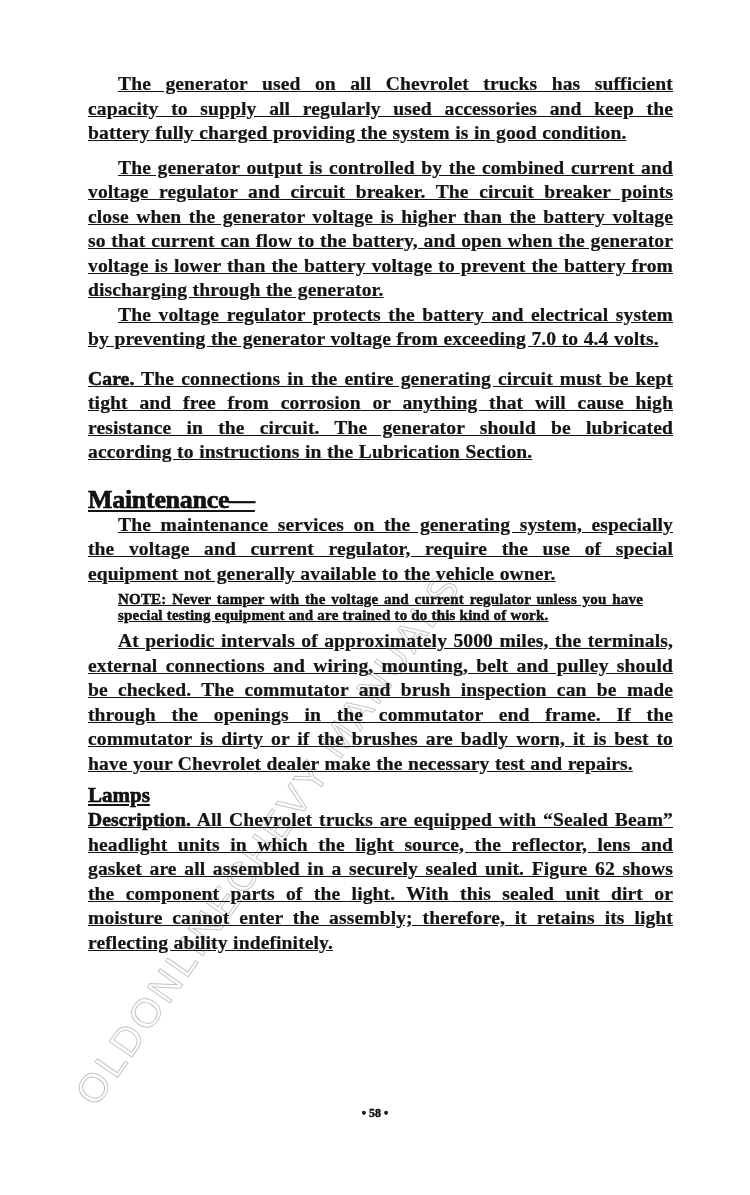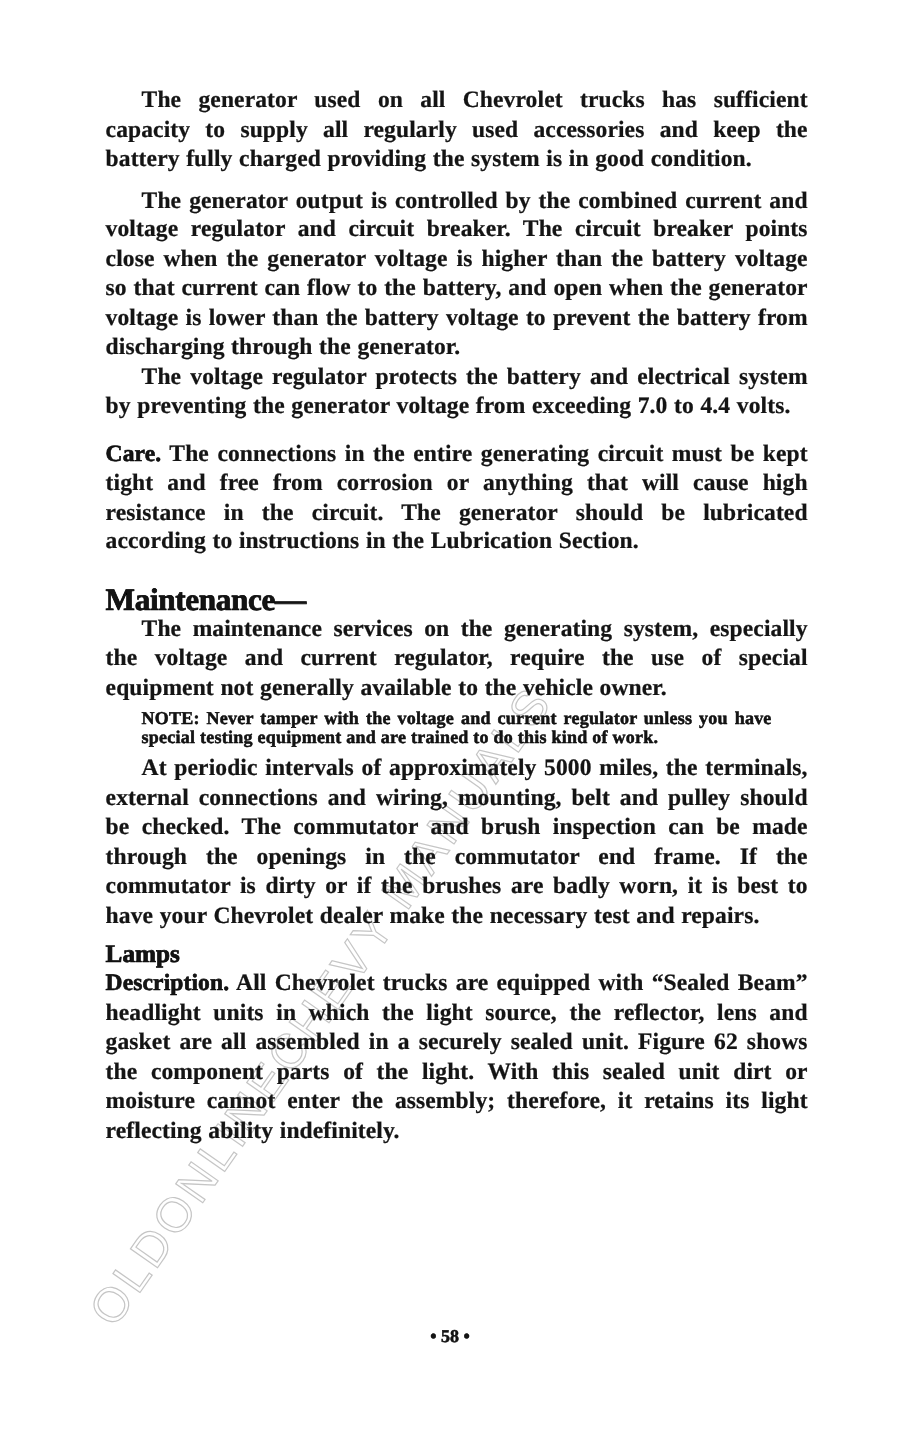--- a/index.html
+++ b/index.html
@@ -13,20 +13,21 @@
       position: relative;
       overflow: hidden;
       font-family: "Liberation Serif", "DejaVu Serif", serif;
       color: #141414;
     }
     .page {
       position: absolute;
       left: 88px;
       top: 72px;
       width: 585px;
+      text-decoration: underline;
     }
     p, .line-block {
       margin: 0;
     }
     .para {
       font-size: 19.6px;
       line-height: 24.5px;
       font-weight: bold;
       text-align: justify;
       text-indent: 30px;
@@ -68,21 +69,21 @@
       text-align: justify;
       -webkit-text-stroke: 0.4px #000;
       letter-spacing: 0.2px;
     }
     .page-number {
       position: absolute;
       top: 1106px;
       left: 0;
       width: 750px;
       text-align: center;
-      font-size: 15px;
+      font-size: 12px;
       font-weight: 900;
       font-family: "Liberation Serif", serif;
       -webkit-text-stroke: 0.4px #000;
     }
     .watermark {
       position: absolute;
       left: 296px;
       top: 760px;
       width: 470px;
       transform-origin: left top;

